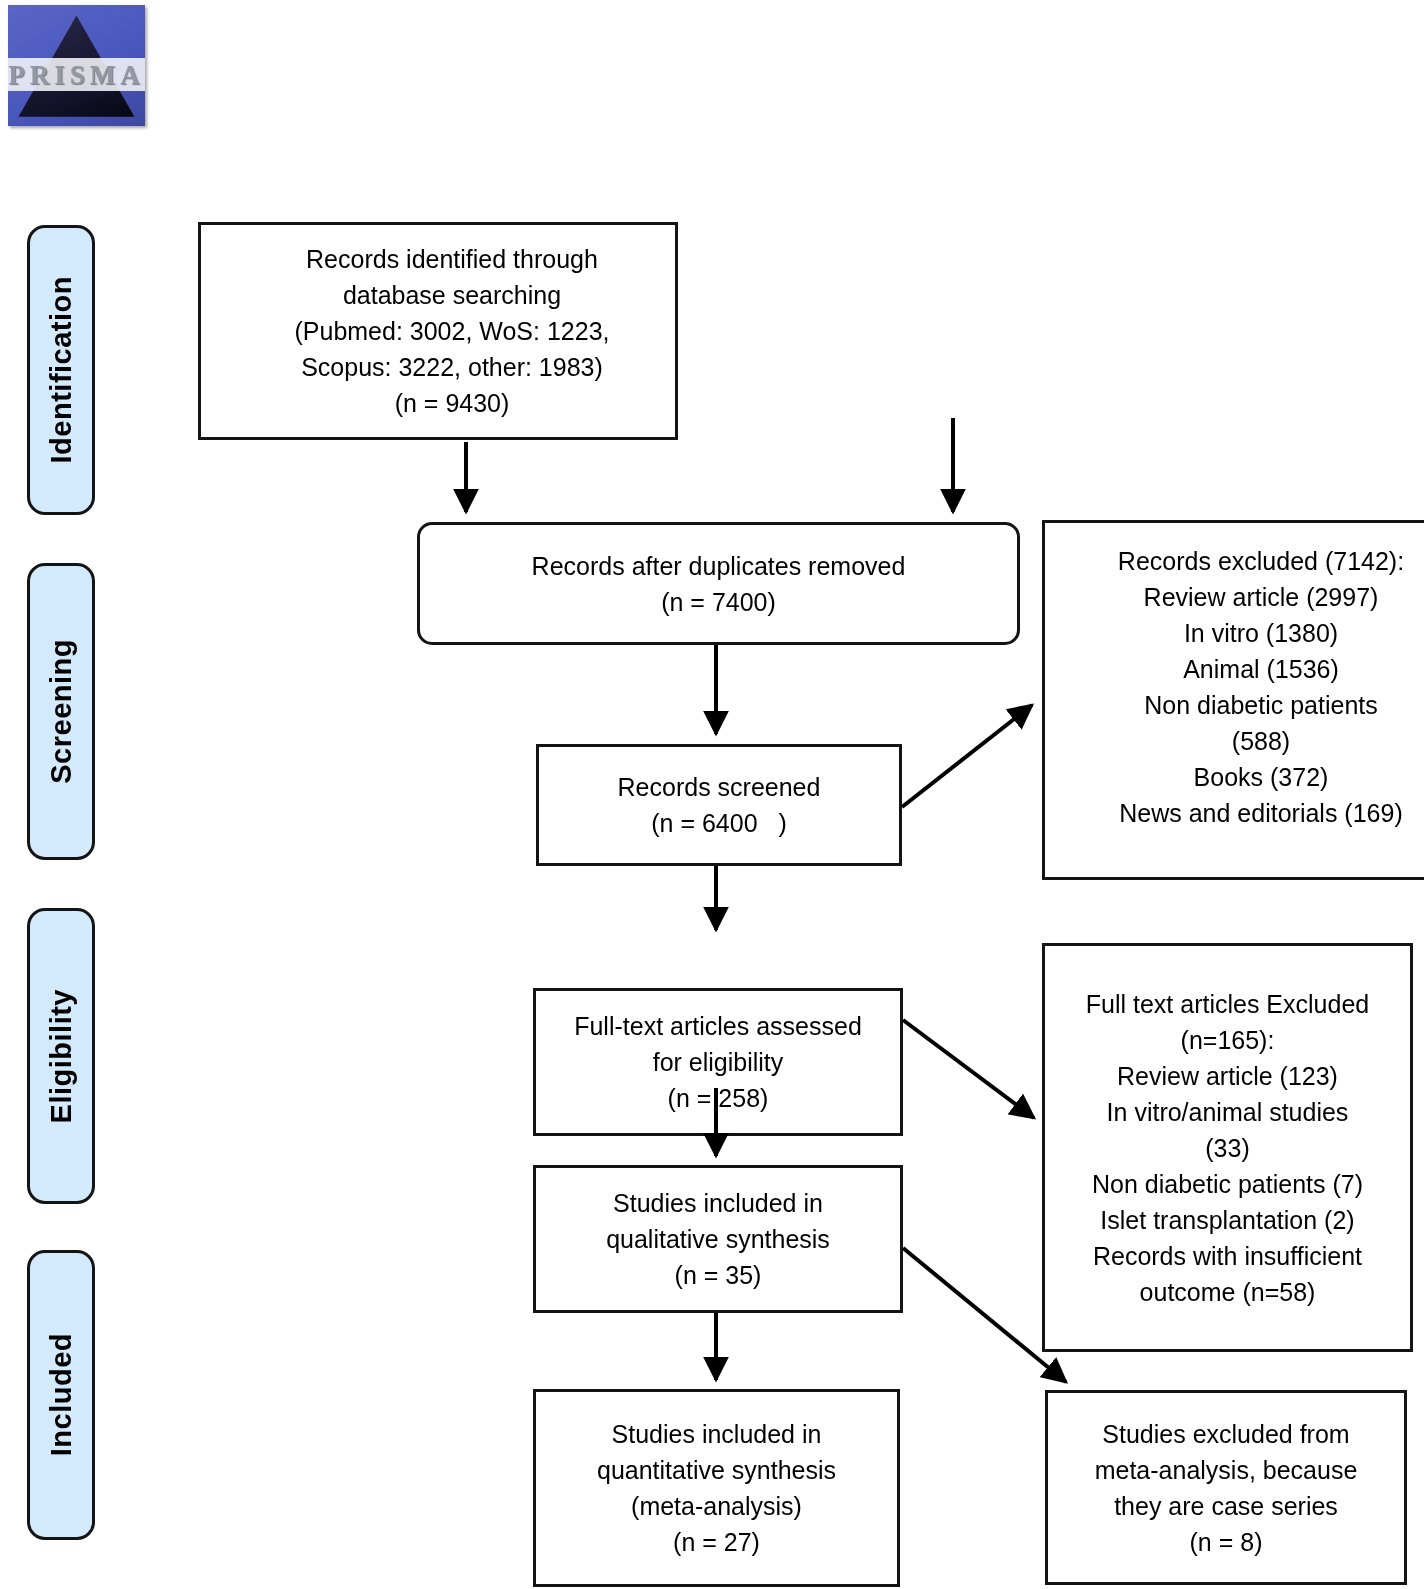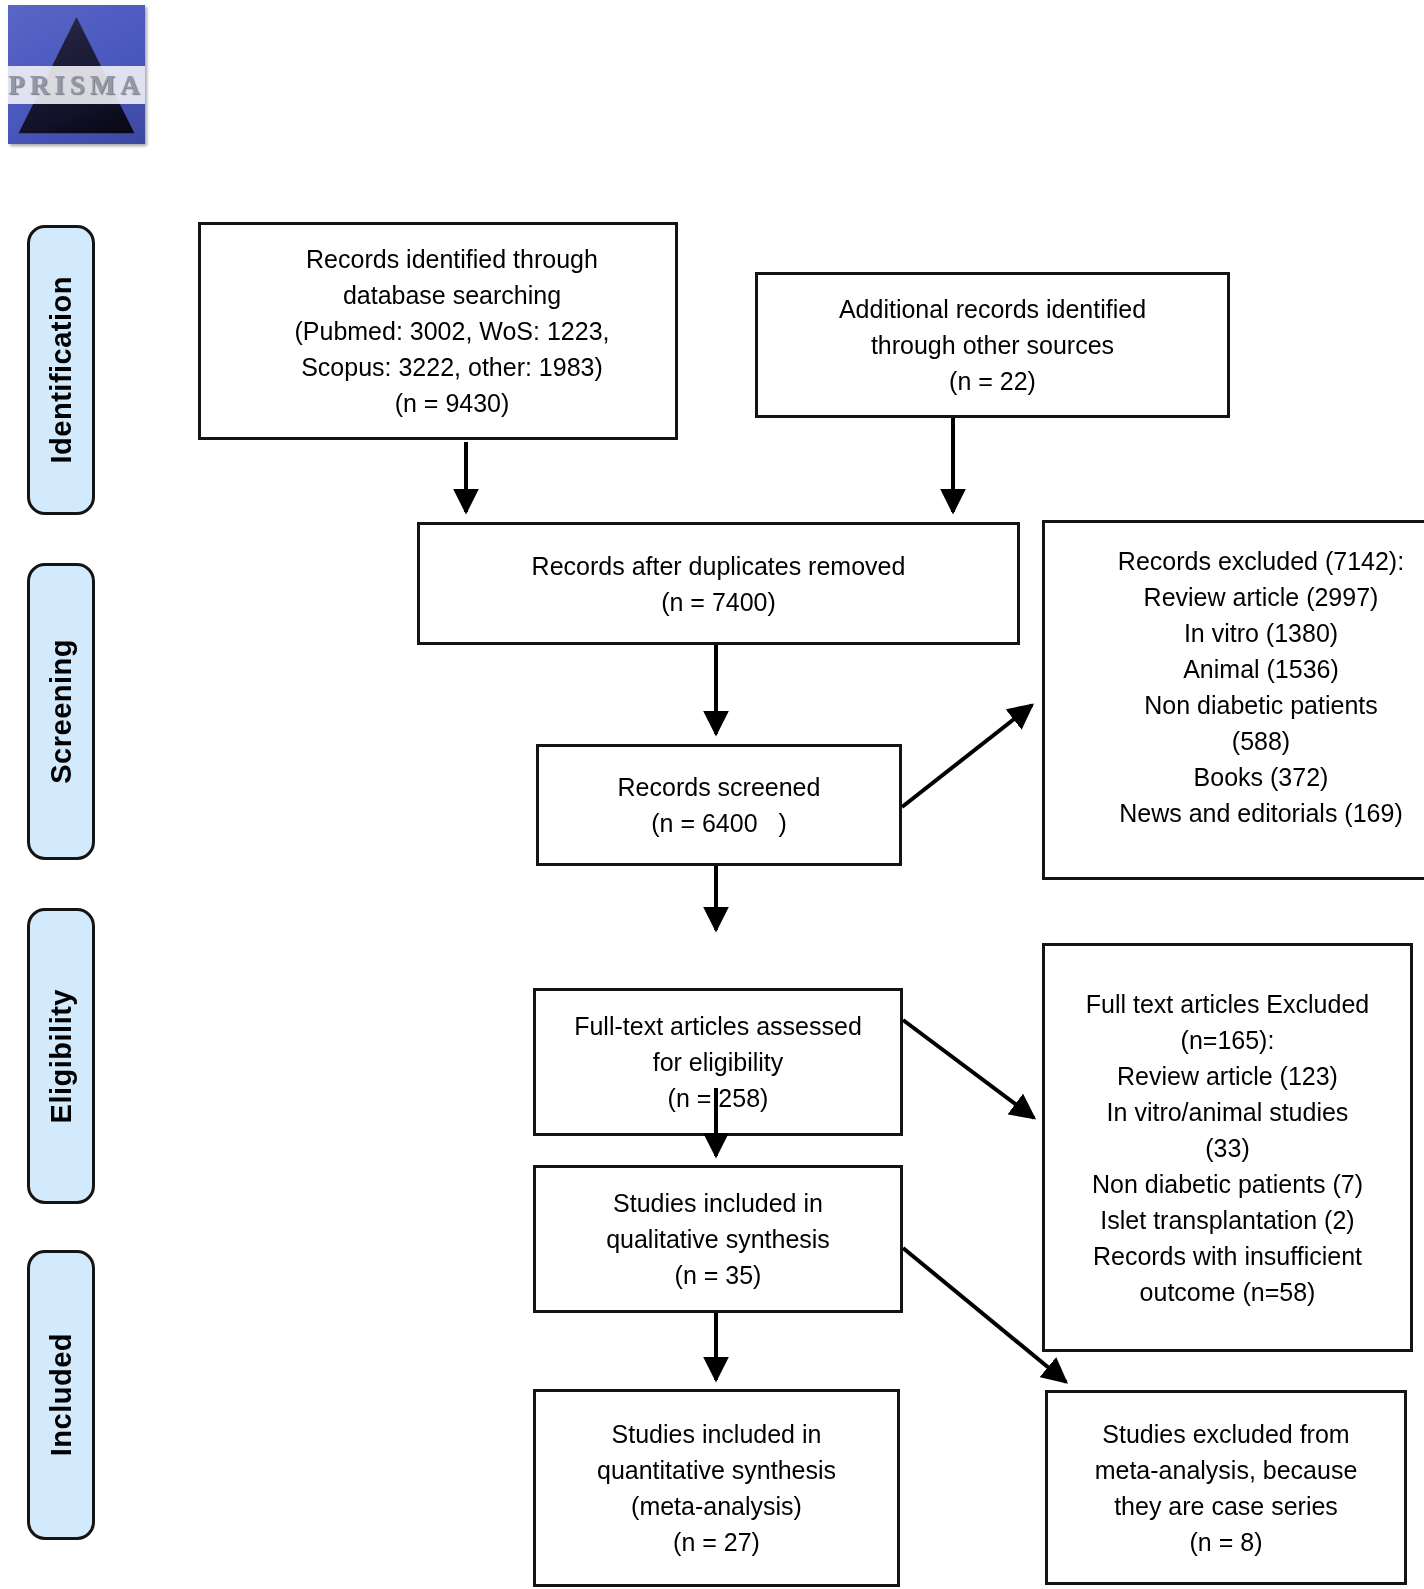--- a/index.html
+++ b/index.html
@@ -8,21 +8,21 @@
     width: 1424px;
     height: 1589px;
     background: #ffffff;
     font-family: "Liberation Sans", sans-serif;
     color: #000;
     overflow: hidden;
   }
 
   
   .logo {
-    position: absolute; left: 8px; top: 5px; width: 137px; height: 139px;
+    position: absolute; left: 8px; top: 5px; width: 137px; height: 121px;
     background: linear-gradient(150deg, #5a66c6 0%, #4a57bd 55%, #3c489f 100%);
     box-shadow: 2px 2px 3px rgba(0,0,0,0.35);
     overflow: hidden;
   }
   .logo-stripe {
     position: absolute; left: 0; top: 44%; width: 100%; height: 27%;
     background: rgba(245,245,248,0.88);
   }
   .logo-triangle {
     position: absolute; left: 4%; top: 4%; width: 92%; height: 92%;
@@ -67,21 +67,21 @@
     background: #ffffff;
     border: 3px solid #141414;
     box-sizing: border-box;
     display: flex; align-items: center; justify-content: center;
     text-align: center;
     white-space: pre-wrap;
     font-size: 25px; line-height: 36px;
   }
   #b-records-identified { left: 198px;  top: 222px;  width: 480px; height: 218px; padding-left: 28px; }
   #b-additional         { left: 755px;  top: 272px;  width: 475px; height: 146px; }
-  #b-duplicates         { left: 417px;  top: 522px;  width: 603px; height: 123px; }
+  #b-duplicates         { left: 417px;  top: 522px;  width: 603px; height: 123px; border-radius: 15px; }
   #b-screened           { left: 536px;  top: 744px;  width: 366px; height: 122px; }
   #b-excluded           { left: 1042px; top: 520px;  width: 438px; height: 360px;
                           align-items: flex-start; padding-top: 20px; }
   #b-fulltext           { left: 533px;  top: 940px;  width: 370px; height: 148px; margin-top: 48px; }
   #b-ft-excluded        { left: 1042px; top: 943px;  width: 371px; height: 409px; }
   #b-qualitative        { left: 533px;  top: 1165px; width: 370px; height: 148px; }
   #b-quantitative       { left: 533px;  top: 1389px; width: 367px; height: 198px; }
   #b-excl-meta          { left: 1045px; top: 1390px; width: 362px; height: 195px; }
 
   
@@ -113,23 +113,20 @@
   </div>
   <div class="stage" id="stage-included">
     <span>Included</span>
   </div>
 
   <div class="box" id="b-records-identified">Records identified through
 database searching
 (Pubmed: 3002, WoS: 1223,
 Scopus: 3222, other: 1983)
 (n = 9430)</div>
-  <div class="box" id="b-additional">Additional records identified
-through other sources
-(n = 22)</div>
   <div class="box" id="b-duplicates">Records after duplicates removed
 (n = 7400)</div>
   <div class="box" id="b-screened">Records screened
 (n = 6400   )</div>
   <div class="box" id="b-excluded">Records excluded (7142):
 Review article (2997)
 In vitro (1380)
 Animal (1536)
 Non diabetic patients
 (588)

